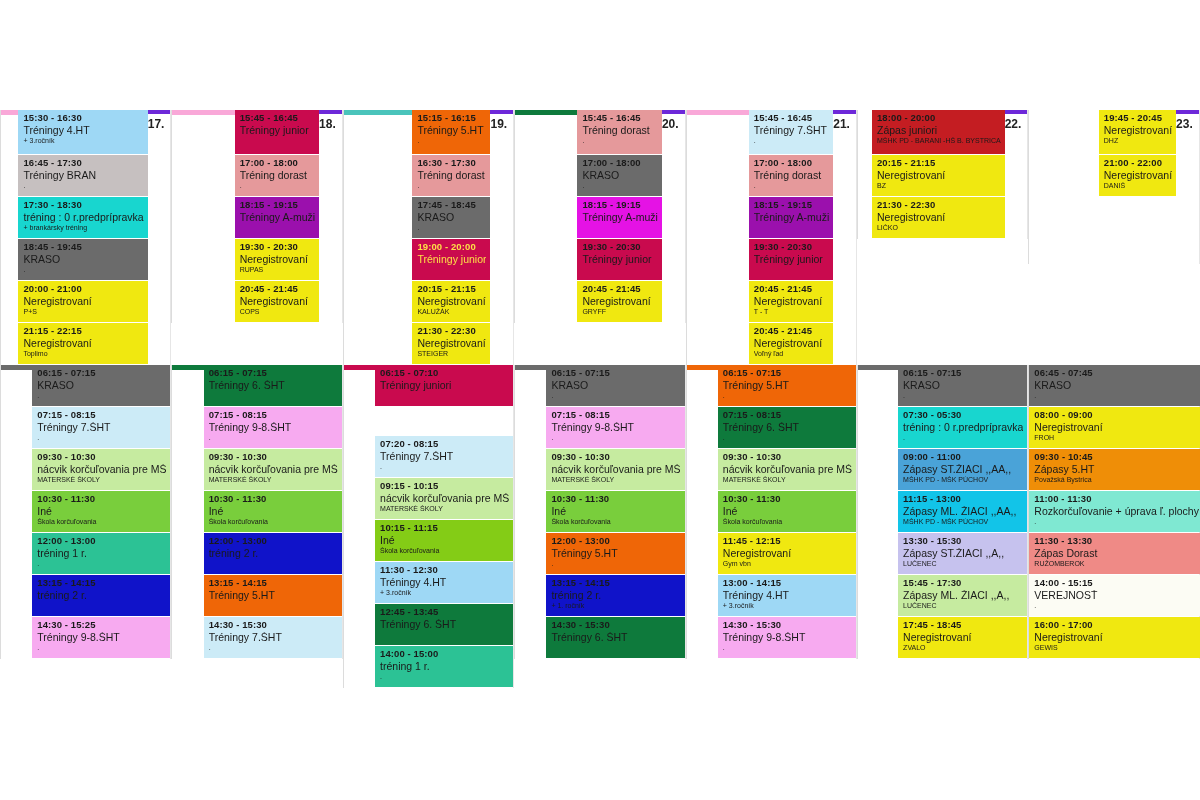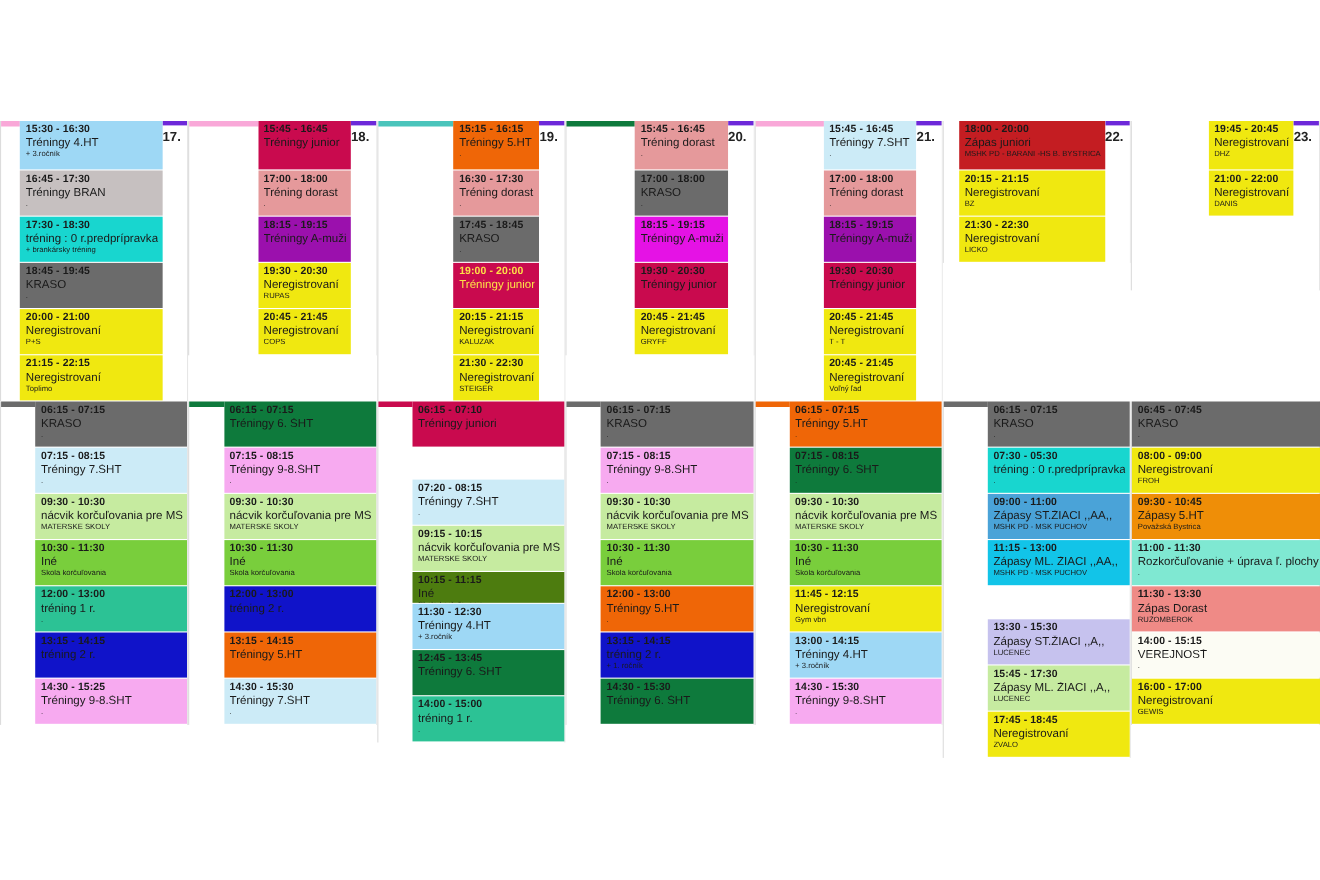--- a/index.html
+++ b/index.html
@@ -396,21 +396,21 @@
           <div class="ev" style="background: rgb(204, 235, 247); color: rgb(26, 26, 26); height: 41px; margin-top: 29px;">
             <span class="t">07:20 - 08:15</span>
             <span class="ti">Tréningy 7.ŠHT</span>
             <span class="de">.</span>
           </div>
           <div class="ev" style="background: rgb(198, 235, 160); color: rgb(26, 26, 26); height: 41px;">
             <span class="t">09:15 - 10:15</span>
             <span class="ti">nácvik korčuľovania pre MŠ</span>
             <span class="de">MATERSKÉ ŠKOLY</span>
           </div>
-          <div class="ev" style="background: #4d7c0f; color: rgb(26, 26, 26); height: 28px;">
+          <div class="ev" style="background: #84cc16; color: rgb(26, 26, 26); height: 41px;">
             <span class="t">10:15 - 11:15</span>
             <span class="ti">Iné</span>
             <span class="de">Škola korčuľovania</span>
           </div>
           <div class="ev" style="background: rgb(158, 216, 245); color: rgb(26, 26, 26); height: 41px;">
             <span class="t">11:30 - 12:30</span>
             <span class="ti">Tréningy 4.HT</span>
             <span class="de">+ 3.ročník</span>
           </div>
           <div class="ev" style="background: rgb(14, 122, 60); color: rgb(26, 26, 26); height: 41px;">
@@ -524,21 +524,21 @@
           <div class="ev" style="background: rgb(74, 163, 216); color: rgb(26, 26, 26); height: 41px;">
             <span class="t">09:00 - 11:00</span>
             <span class="ti">Zápasy ST.ŽIACI ,,AA,,</span>
             <span class="de">MŠHK PD - MŠK PÚCHOV</span>
           </div>
           <div class="ev" style="background: rgb(18, 196, 232); color: rgb(26, 26, 26); height: 41px;">
             <span class="t">11:15 - 13:00</span>
             <span class="ti">Zápasy ML. ŽIACI ,,AA,,</span>
             <span class="de">MŠHK PD - MŠK PÚCHOV</span>
           </div>
-          <div class="ev" style="background: rgb(198, 194, 238); color: rgb(26, 26, 26); height: 41px; margin-top: 30px;">
+          <div class="ev" style="background: rgb(198, 194, 238); color: rgb(26, 26, 26); height: 41px;">
             <span class="t">13:30 - 15:30</span>
             <span class="ti">Zápasy ST.ŽIACI ,,A,,</span>
             <span class="de">LUČENEC</span>
           </div>
           <div class="ev" style="background: rgb(198, 235, 160); color: rgb(26, 26, 26); height: 41px;">
             <span class="t">15:45 - 17:30</span>
             <span class="ti">Zápasy ML. ŽIACI ,,A,,</span>
             <span class="de">LUČENEC</span>
           </div>
           <div class="ev" style="background: rgb(240, 232, 16); color: rgb(26, 26, 26); height: 41px;">

